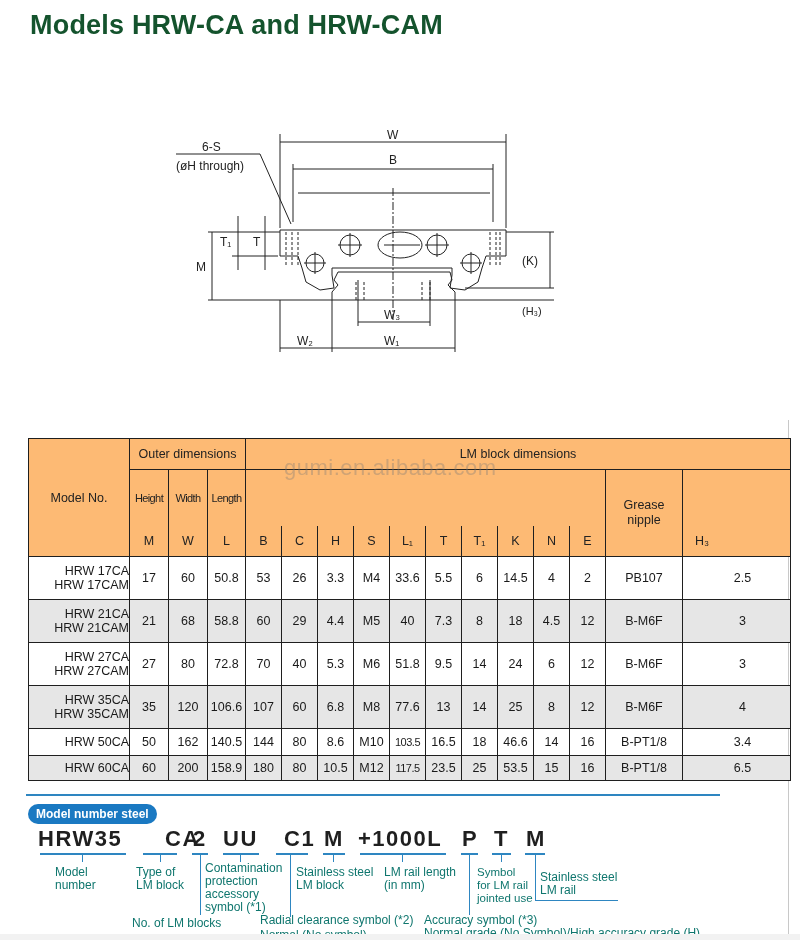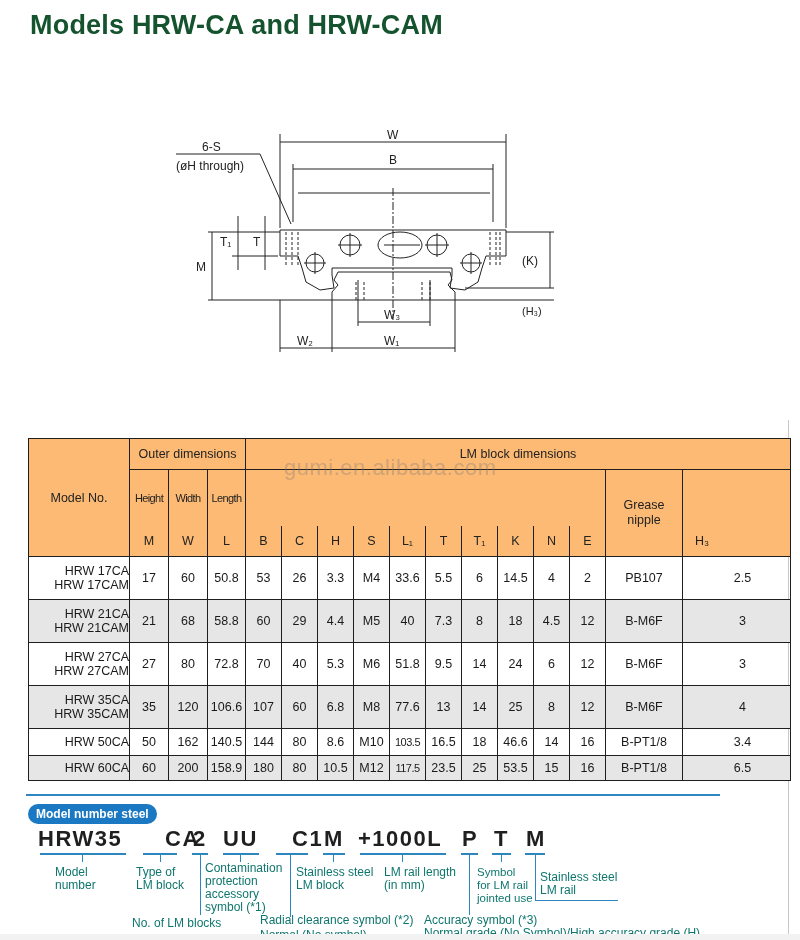--- a/index.html
+++ b/index.html
@@ -292,21 +292,21 @@
 
 <div class="watermark">gumi.en.alibaba.com</div>
 
 <div class="blue-rule"></div>
 <div class="badge">Model number steel</div>
 
 <span class="code" style="left:38px;">HRW35</span>
 <span class="code" style="left:141px;margin-left:24px;">CA</span>
 <span class="code" style="left:193px;">2</span>
 <span class="code" style="left:223px;">UU</span>
-<span class="code" style="left:292px;">C1</span>
+<span class="code" style="left:284px;">C1</span>
 <span class="code" style="left:324px;">M</span>
 <span class="code" style="left:358px;">+1000L</span>
 <span class="code" style="left:462px;">P</span>
 <span class="code" style="left:494px;">T</span>
 <span class="code" style="left:526px;">M</span>
 
 <div class="uline" style="left:40px;width:86px;"></div>
 <div class="uline" style="left:143px;width:34px;"></div>
 <div class="uline" style="left:192px;width:16px;"></div>
 <div class="uline" style="left:223px;width:36px;"></div>

